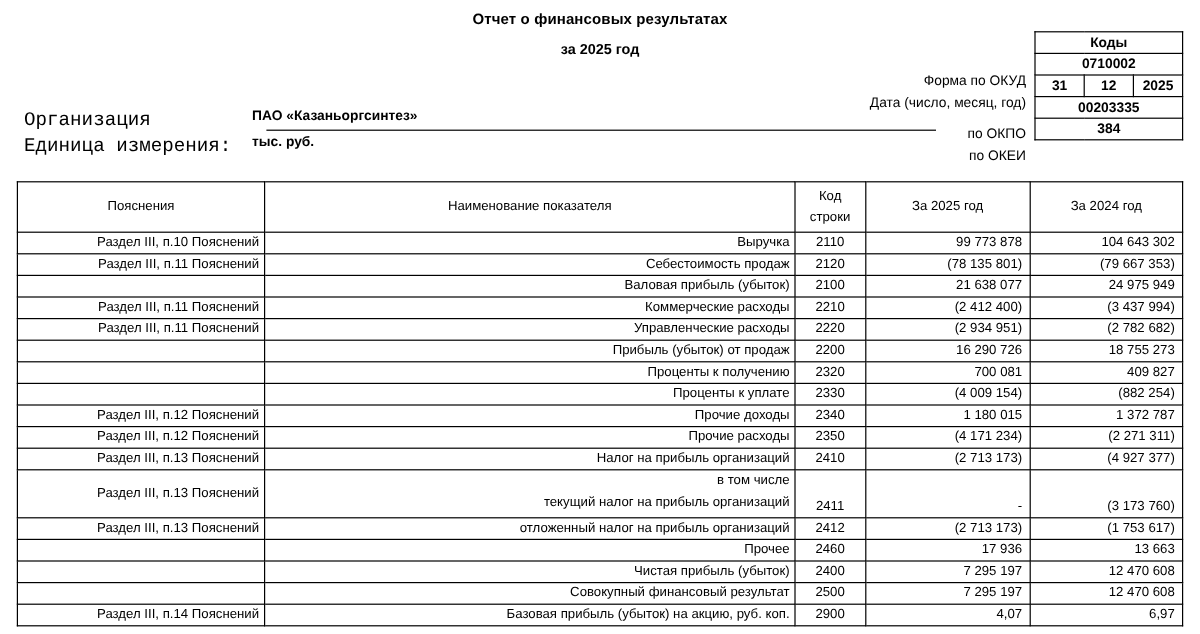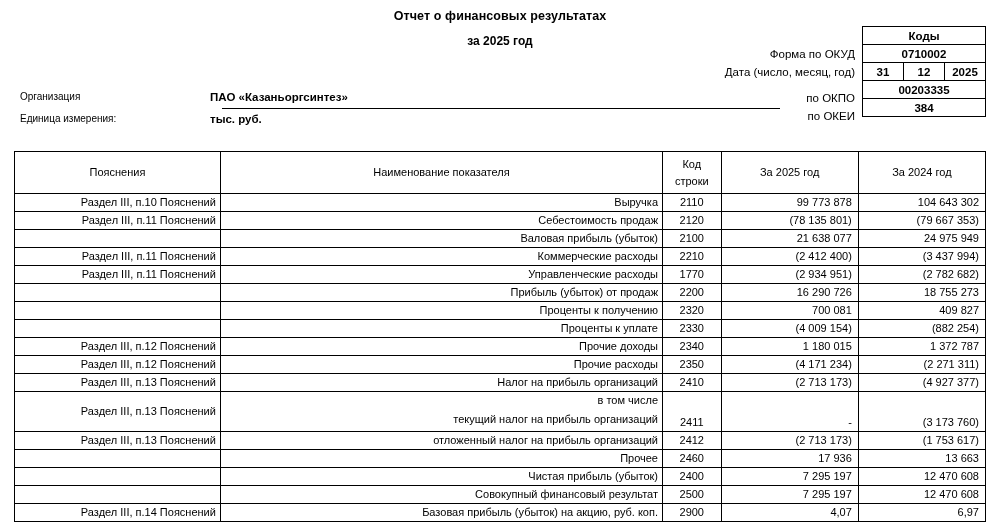--- a/index.html
+++ b/index.html
@@ -61,31 +61,33 @@
   }
 
   
   .code-label {
     position: absolute;
     text-align: right;
     font-size: 11.5px;
     width: 330px;
     left: 525px;
     white-space: nowrap;
+    margin-top: 14px;
   }
   .cl-okud { top: 48px; }
   .cl-date { top: 66px; }
   .cl-okpo { top: 92px; }
   .cl-okei { top: 110px; }
 
   
   .org-label {
     position: absolute;
     left: 20px;
-    font-size: 10px;
+    font-size: 16px;
+    font-family: Liberation Mono, monospace;
   }
   .org-label.row1 { top: 91px; }
   .org-label.row2 { top: 113px; }
 
   .org-value {
     position: absolute;
     left: 210px;
     font-size: 11.5px;
     font-weight: bold;
   }
@@ -240,21 +242,21 @@
       <tr>
         <td class="c-expl">Раздел III, п.11 Пояснений</td>
         <td class="c-name">Коммерческие расходы</td>
         <td class="c-code">2210</td>
         <td class="c-y1">(2 412 400)</td>
         <td class="c-y2">(3 437 994)</td>
       </tr>
       <tr>
         <td class="c-expl">Раздел III, п.11 Пояснений</td>
         <td class="c-name">Управленческие расходы</td>
-        <td class="c-code">1770</td>
+        <td class="c-code">2220</td>
         <td class="c-y1">(2 934 951)</td>
         <td class="c-y2">(2 782 682)</td>
       </tr>
       <tr>
         <td class="c-expl"></td>
         <td class="c-name indent">Прибыль (убыток) от продаж</td>
         <td class="c-code">2200</td>
         <td class="c-y1">16 290 726</td>
         <td class="c-y2">18 755 273</td>
       </tr>

